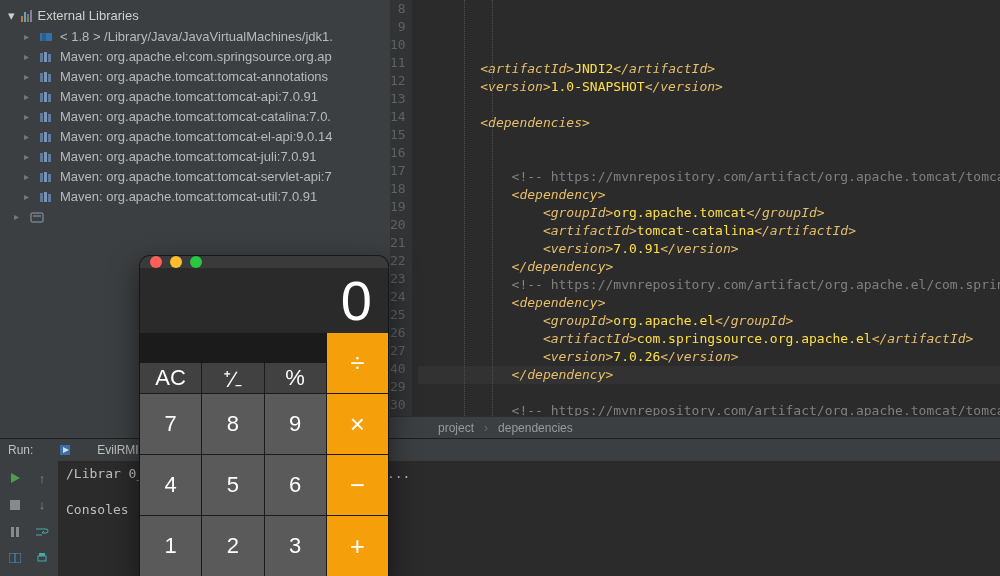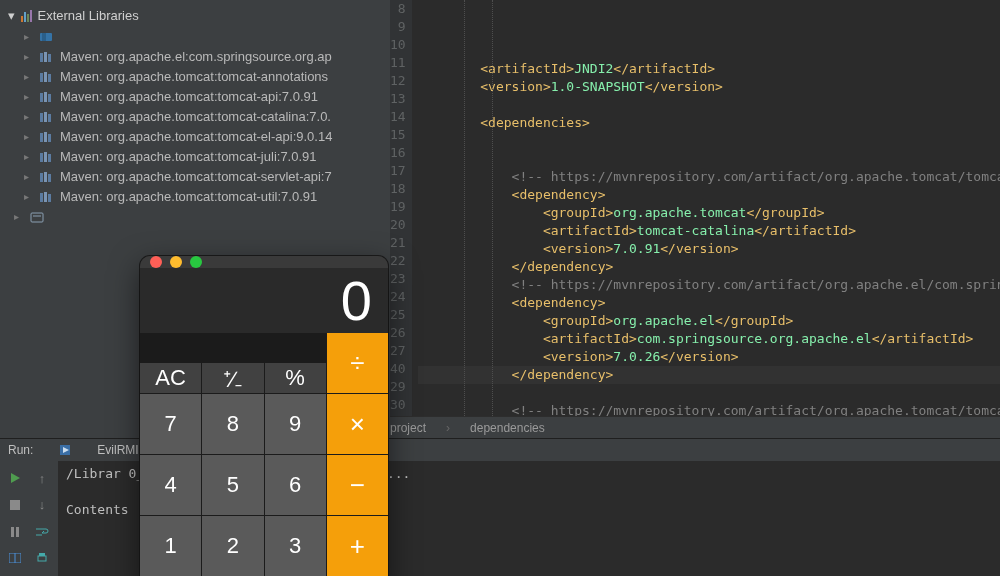--- a/index.html
+++ b/index.html
@@ -71,37 +71,38 @@
   }
   .gutter div { height: 18px; line-height: 18px; }
   .code {
     flex: 1;
     padding-left: 6px;
     color: #a9b7c6;
     position: relative;
     white-space: pre;
   }
   .code .line { height: 18px; line-height: 18px; }
-  .tag   { color: #e8bf6a; }
+  .tag   { color: #e8bf6a; font-style: italic; }
   .cmt   { color: #808080; }
-  .txt   { color: #86efac; }
+  .txt   { color: #fde047; }
   .caret-line { background: #323232; }
   
   .vguide {
     position: absolute; top:0; bottom:0; width:1px;
     border-left: 1px dotted #4e4e4e;
   }
 
   
   .breadcrumbs {
     position: absolute;
     left: 390px; top: 416px; right: 0; height: 22px;
     background: #3c3f41;
     border-top: 1px solid #2d2d2d;
-    display: flex; align-items: center; gap: 20px;
+    display: flex; align-items: center; gap: 10px;
+    padding-left: 48px;
     color: #9a9a9a; font-size: 12px;
   }
   .breadcrumbs .sep { color: #666; }
 
   
   .run-panel {
     position: absolute;
     left: 0; top: 438px; right: 0; bottom: 0;
     background: #2b2b2b;
     border-top: 1px solid #1f1f1f;
@@ -189,20 +190,21 @@
   </div>
   <div id="tree-items">
       <div class="tree-row">
         <span class="arrow">▸</span>
         <span class="lib-icon">
           <svg width="16" height="12">
             <rect x="1" y="2" width="12" height="8" rx="1" fill="#3573a6"></rect>
             <rect x="3" y="2" width="4" height="8" fill="#2a5f8a"></rect>
           </svg>
         </span>
+        <span>&lt; 1.8 &gt;  /Library/Java/JavaVirtualMachines/jdk1.</span>
       </div>
       <div class="tree-row">
         <span class="arrow">▸</span>
         <span class="lib-icon">
           <svg width="16" height="12">
             <rect x="1" y="2" width="3" height="9" fill="#5b7ba0"></rect>
             <rect x="5" y="1" width="3" height="10" fill="#7a94b3"></rect>
             <rect x="9" y="3" width="3" height="8" fill="#5b7ba0"></rect>
           </svg>
         </span>
@@ -381,21 +383,21 @@
       <div class="tool-btn">
           <svg width="12" height="10">
             <rect x="2" y="3" width="8" height="5" fill="none" stroke="#4aa"></rect>
             <rect x="3" y="0" width="6" height="3" fill="#4aa"></rect>
           </svg>
         </div>
     </div>
     <div class="run-console" id="run-console">
         <div>/Librar                                 0_191.jdk/Contents/Home/bin/java ...</div>
         <div></div>
-        <div>Contents</div>
+        <div>Consoles</div>
       </div>
   </div>
 </div>
 
 <div class="calc">
   <div class="titlebar">
     <span class="tl-dot tl-red"></span>
     <span class="tl-dot tl-yel"></span>
     <span class="tl-dot tl-grn"></span>
   </div>

